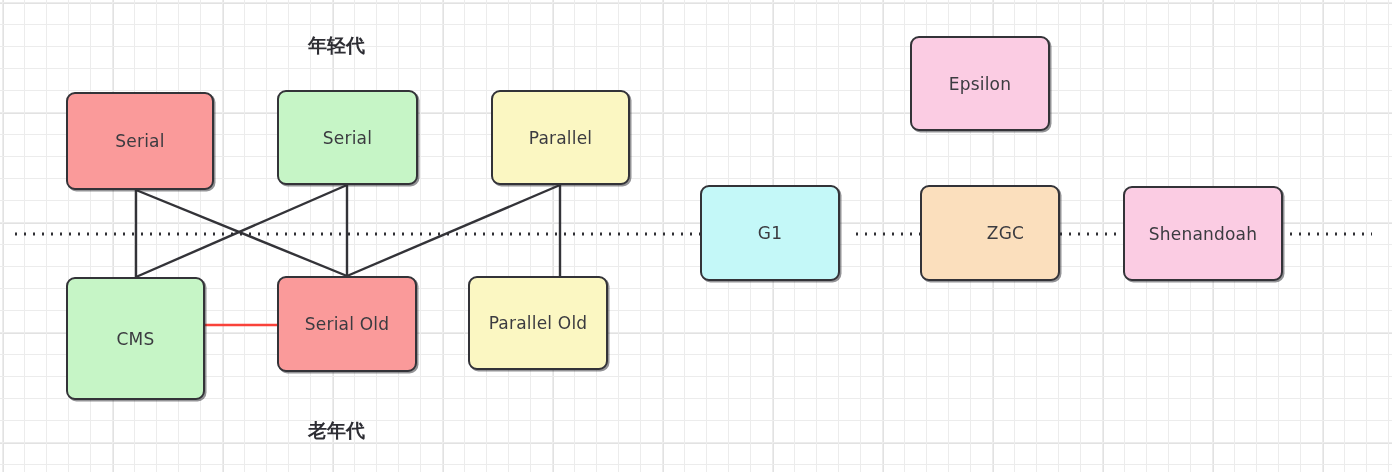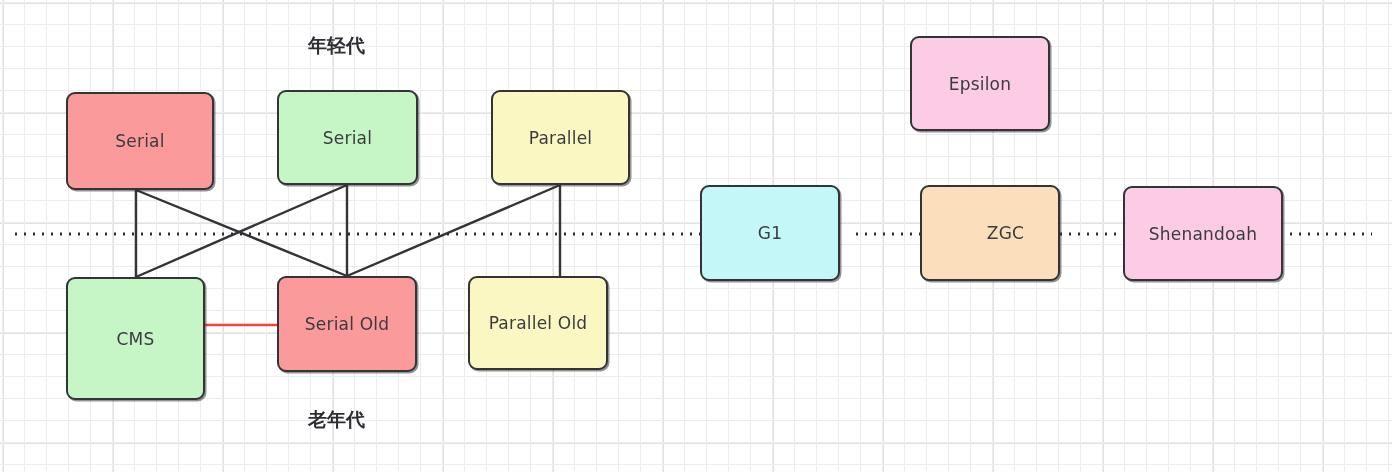--- a/index.html
+++ b/index.html
@@ -70,21 +70,21 @@
       <line x1="560" y1="185" x2="347" y2="276" stroke="#333338" stroke-width="2.4" stroke-linecap="butt"></line>
       <line x1="560" y1="185" x2="560" y2="276" stroke="#333338" stroke-width="2.4" stroke-linecap="butt"></line>
       <line x1="205" y1="325" x2="277" y2="325" stroke="#f9423a" stroke-width="2.4" stroke-linecap="butt"></line>
       <line x1="15" y1="234" x2="716" y2="234" stroke="#2e2e33" stroke-width="3" stroke-dasharray="2 7" stroke-linecap="butt"></line>
       <line x1="856" y1="234" x2="920" y2="234" stroke="#2e2e33" stroke-width="3" stroke-dasharray="2 7" stroke-linecap="butt"></line>
       <line x1="1060" y1="234" x2="1123" y2="234" stroke="#2e2e33" stroke-width="3" stroke-dasharray="2 7" stroke-linecap="butt"></line>
       <line x1="1263" y1="234" x2="1372" y2="234" stroke="#2e2e33" stroke-width="3" stroke-dasharray="2 7" stroke-linecap="butt"></line>
     </svg>
 
   <div class="gen-label" id="young-label" style="left: 308px; top: 33px;">年轻代</div>
-  <div class="gen-label" id="old-label" style="left: 308px; top: 407px;">老年代</div>
+  <div class="gen-label" id="old-label" style="left: 308px; top: 418px;">老年代</div>
 
   <div id="node-host">
       <div class="node" style="left: 66px; top: 92px; width: 148px; height: 98px; background: rgb(250, 154, 154);">
         <span class="node-label">Serial</span>
       </div>
       <div class="node" style="left: 277px; top: 90px; width: 141px; height: 95px; background: rgb(198, 245, 198);">
         <span class="node-label">Serial</span>
       </div>
       <div class="node" style="left: 491px; top: 90px; width: 139px; height: 95px; background: rgb(251, 247, 194);">
         <span class="node-label">Parallel</span>

